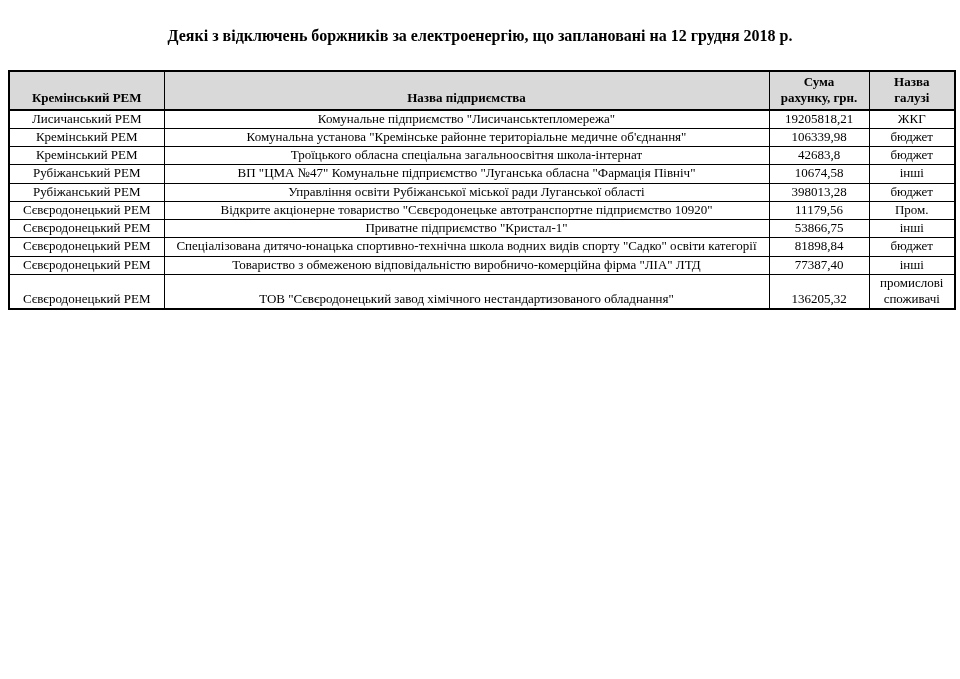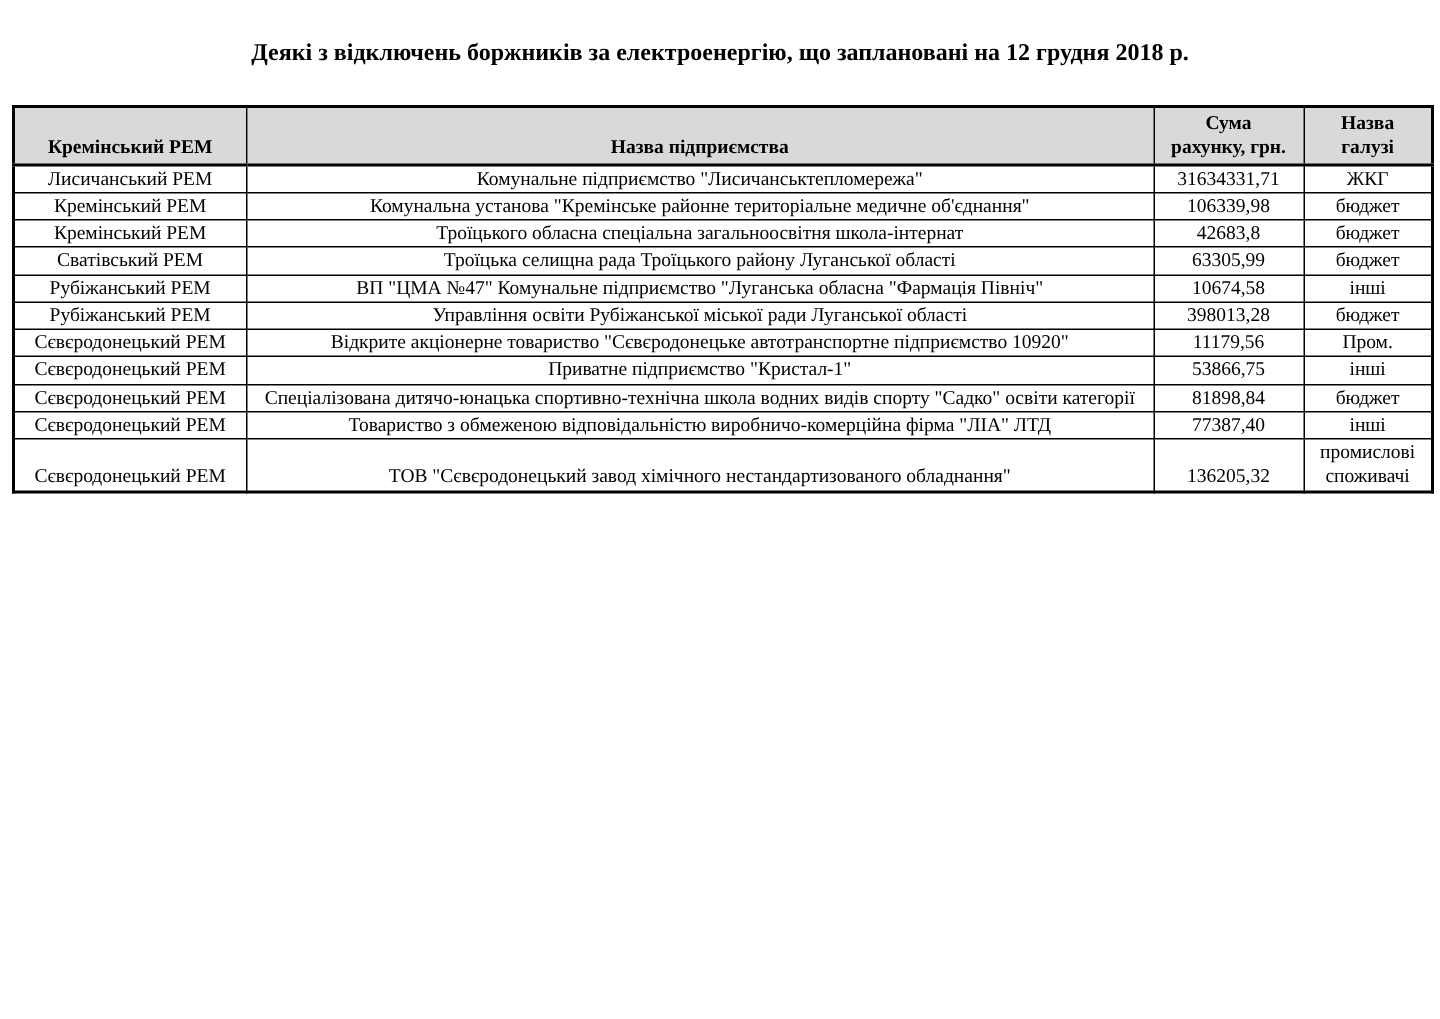--- a/index.html
+++ b/index.html
@@ -74,39 +74,33 @@
       <th>Сума
 рахунку, грн.</th>
       <th>Назва
 галузі</th>
     </tr>
   </thead>
   <tbody>
       <tr>
         <td class="col-rem">Лисичанський РЕМ</td>
         <td class="col-company">Комунальне підприємство "Лисичанськтепломережа"</td>
-        <td class="col-amount">31634331,71</td>
+        <td class="col-amount">19205818,21</td>
         <td class="col-industry">ЖКГ</td>
       </tr>
       <tr>
         <td class="col-rem">Кремінський РЕМ</td>
         <td class="col-company">Комунальна установа "Кремінське районне територіальне медичне об'єднання"</td>
         <td class="col-amount">106339,98</td>
         <td class="col-industry">бюджет</td>
       </tr>
       <tr>
         <td class="col-rem">Кремінський РЕМ</td>
         <td class="col-company">Троїцького обласна спеціальна загальноосвітня школа-інтернат</td>
         <td class="col-amount">42683,8</td>
-        <td class="col-industry">бюджет</td>
-      </tr>
-      <tr>
-        <td class="col-rem">Сватівський РЕМ</td>
-        <td class="col-company">Троїцька селищна рада Троїцького району Луганської області</td>
-        <td class="col-amount">63305,99</td>
         <td class="col-industry">бюджет</td>
       </tr>
       <tr>
         <td class="col-rem">Рубіжанський РЕМ</td>
         <td class="col-company">ВП "ЦМА №47" Комунальне підприємство "Луганська обласна "Фармація Північ"</td>
         <td class="col-amount">10674,58</td>
         <td class="col-industry">інші</td>
       </tr>
       <tr>
         <td class="col-rem">Рубіжанський РЕМ</td>

